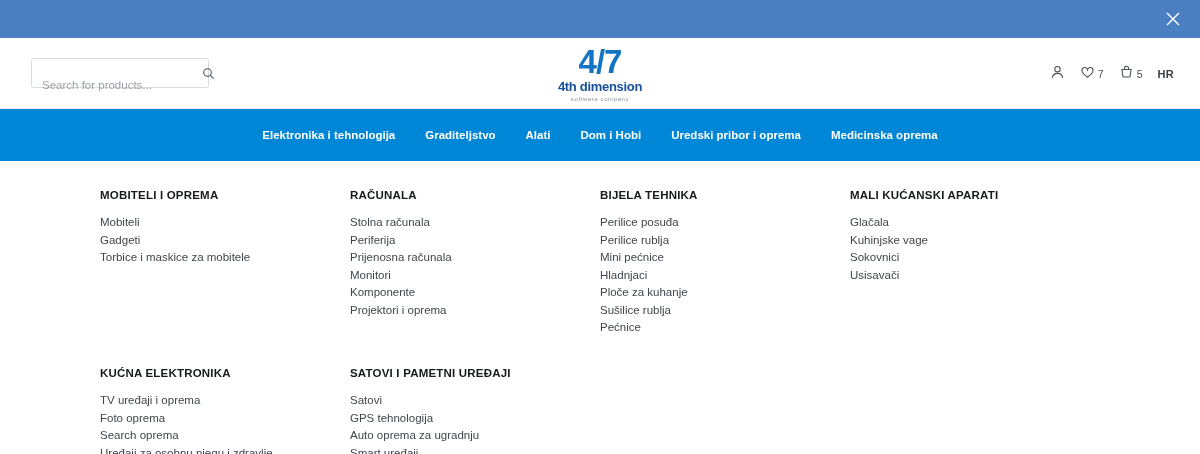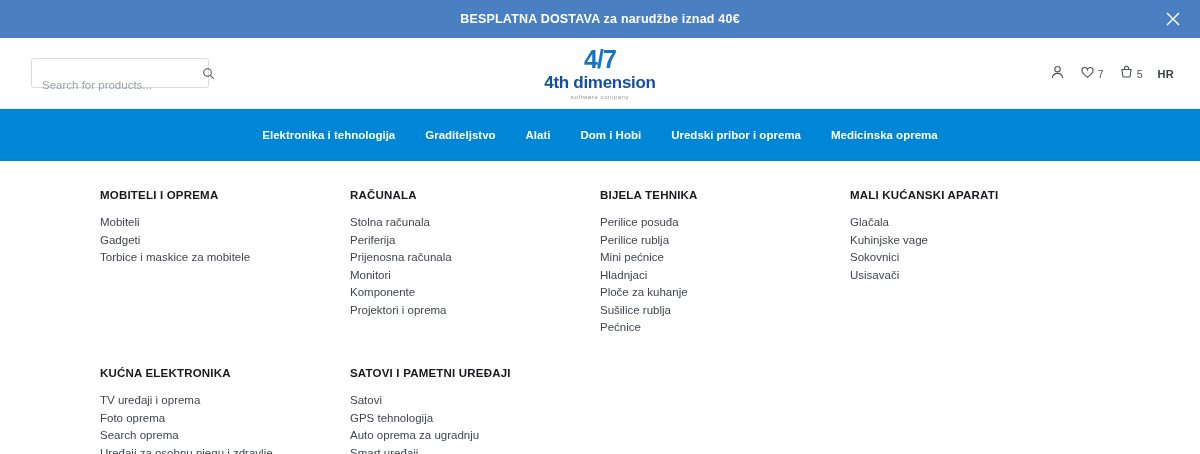--- a/index.html
+++ b/index.html
@@ -84,29 +84,29 @@
     transform: translate(-50%, -50%);
     width: 112px; height: 62px;
     background: #ffffff;
     display: flex;
     flex-direction: column;
     align-items: center;
     justify-content: center;
     line-height: 1;
   }
   .logo-mark {
-    font-size: 25px;
+    font-size: 33px;
     font-weight: bold;
     color: #1474c4;
     letter-spacing: -1px;
     position: relative;
   }
   .logo-name {
     margin-top: 2px;
-    font-size: 17px;
+    font-size: 13px;
     font-weight: bold;
     color: #14509b;
     letter-spacing: -.3px;
   }
   .logo-sub {
     margin-top: 3px;
     font-size: 6px;
     color: #8d9299;
     letter-spacing: .6px;
   }
@@ -191,21 +191,20 @@
     margin-bottom: 1px;
     cursor: pointer;
   }
 </style>
 </head>
 <body>
 
 <div class="page">
 
   <div class="promo">
-    <span>BESPLATNA DOSTAVA za narudžbe iznad 40€</span>
     <span class="promo-close">
       <svg width="16" height="16" viewBox="0 0 16 16" aria-hidden="true">
         <line x1="2" y1="2" x2="14" y2="14" stroke="#ffffff" stroke-width="1.4"></line>
         <line x1="14" y1="2" x2="2" y2="14" stroke="#ffffff" stroke-width="1.4"></line>
       </svg>
     </span>
   </div>
 
   <div class="header-wrap">
     <div class="header">

